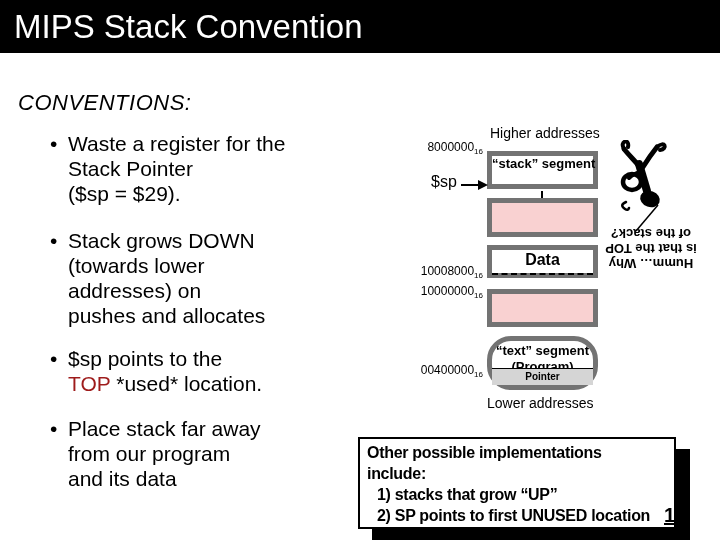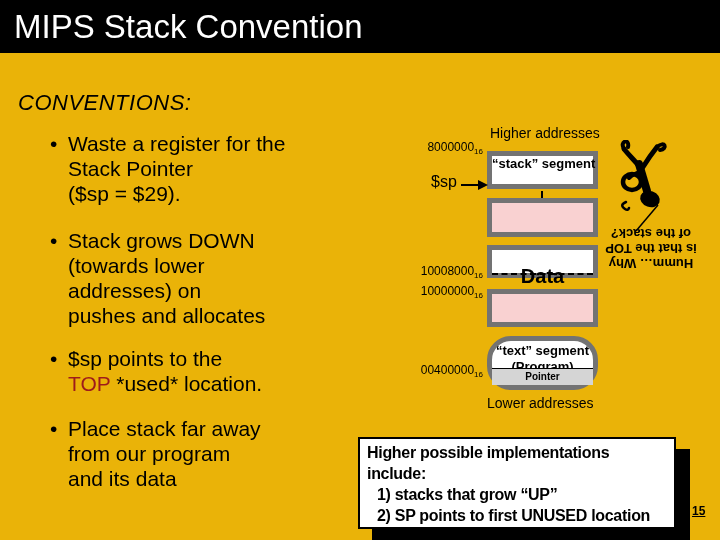--- a/index.html
+++ b/index.html
@@ -1,21 +1,21 @@
 <!DOCTYPE html>
 <html style="--pink: #F9D1D1; --grey: #D5D5D5; --red: #9E1B1B;"><head>
 <meta charset="utf-8">
 <style>
   :root{
     --pink:#F9D1D1; --grey:#D5D5D5; --red:#9E1B1B; --ink:#000;
   }
   *{margin:0;padding:0;box-sizing:border-box;}
   html,body{background:#888;}
   .slide{
-    position:relative;width:720px;height:540px;background:#eab308;
+    position:relative;width:720px;height:540px;background:#ffffff;
     font-family:"Liberation Sans",sans-serif;color:var(--ink);overflow:hidden;
   }
   
   .titlebar{position:absolute;left:0;top:0;width:720px;height:53px;background:#000;display:flex;align-items:center;}
   .titlebar .title{color:#fff;font-size:33px;font-weight:500;padding-left:14px;letter-spacing:0px;white-space:nowrap;}
   
   .heading{position:absolute;left:18px;top:90px;font-size:22px;font-style:italic;letter-spacing:.5px;white-space:nowrap;}
   .bullet{position:absolute;left:50px;display:flex;}
   .bullet .marker{font-size:21px;line-height:25px;width:18px;}
   .bullet .btext{font-size:21px;line-height:25px;}
@@ -40,21 +40,21 @@
            font-size:13px;font-weight:bold;line-height:15px;text-align:center;}
   .thought .line{white-space:nowrap;}
   .figure-svg{position:absolute;left:612px;top:140px;}
   .leader-svg{position:absolute;left:633px;top:202px;}
   
   .notebox{position:absolute;left:358px;top:437px;width:318px;height:92px;background:#fff;
            border:2px solid #000;box-shadow:14px 12px 0 0 #000;padding:3px 7px;
            font-size:16px;font-weight:600;line-height:21px;letter-spacing:-0.3px;}
   .notebox .line{white-space:nowrap;}
   .notebox .indent{padding-left:10px;}
-  .pagenum{position:absolute;left:692px;top:504px;font-size:12px;font-weight:bold;text-decoration:underline;}
+  .pagenum{position:absolute;left:664px;top:504px;font-size:20px;font-weight:bold;text-decoration:underline;}
 </style>
 </head>
 <body>
 
 <div class="slide">
 
   <div class="titlebar">
     <div class="title">MIPS Stack Convention</div>
   </div>
 
@@ -106,21 +106,21 @@
 
   <div class="sp-label">$sp</div>
   <div class="sp-arrow-line"></div>
   <div class="sp-arrow-head"></div>
 
   <div class="tick"></div>
 
   <div class="memcol pinkbox" style="top:198px;height:39px;"></div>
 
   <div class="memcol" style="top:245px;height:33px;">
-    <div class="membox-label" style="font-size:20px;padding-top:2px;margin-top:16px;">Data</div>
+    <div class="membox-label" style="font-size:16px;padding-top:2px;">Data</div>
     <div class="dashline"></div>
   </div>
 
   <div class="addr" style="top:264px"><span>10008000</span><sub>16</sub></div>
   <div class="addr" style="top:284px"><span>10000000</span><sub>16</sub></div>
 
   <div class="memcol pinkbox" style="top:289px;height:38px;"></div>
 
   <div class="memcol" style="top:336px;height:54px;border-radius:24px;">
     <div class="membox-label" style="padding-top:2px;">“text” segment</div>
@@ -149,21 +149,21 @@
     <line x1="25" y1="3" x2="3" y2="29" stroke="#000" stroke-width="1.5"></line>
   </svg>
 
   <div class="thought">
     <div class="line">Humm… Why</div>
     <div class="line">is that the TOP</div>
     <div class="line">of the stack?</div>
   </div>
 
   <div class="notebox">
-    <div class="line">Higher possible implementations</div>
+    <div class="line">Other possible implementations</div>
     <div class="line">include:</div>
     <div class="line indent">1) stacks that grow “UP”</div>
     <div class="line indent">2) SP points to first UNUSED location</div>
   </div>
 
   <div class="pagenum">15</div>
 
 </div>
 
 </body></html>

